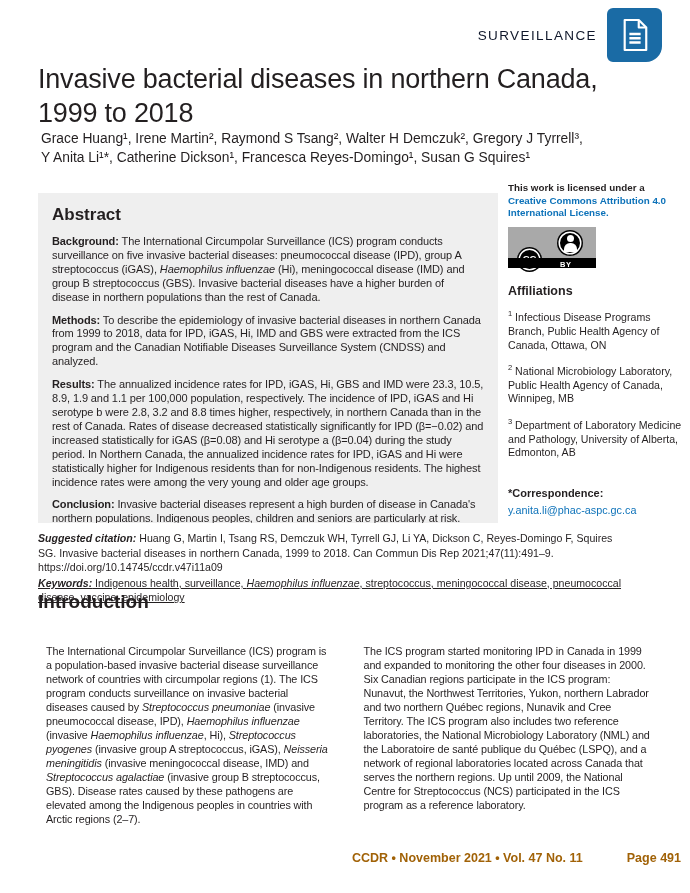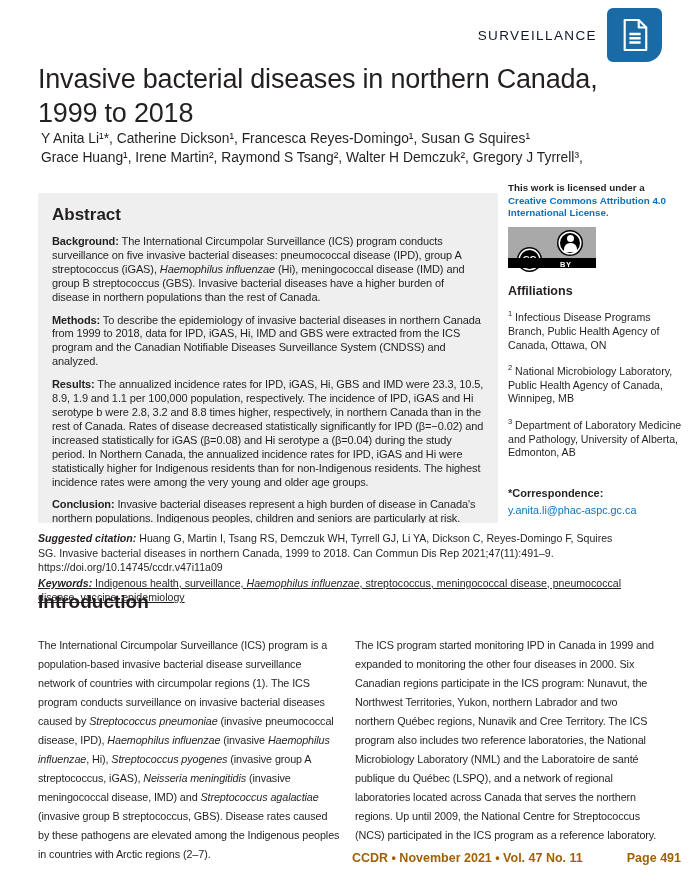--- a/index.html
+++ b/index.html
@@ -43,21 +43,21 @@
   .aff sup{font-size:7.5px;}
   .corr-label{margin:27px 0 3px 0;font-weight:bold;font-size:11px;}
   .email{font-size:10.8px;}
   
   .citation{position:absolute;left:38px;top:531px;width:592px;font-size:10.6px;line-height:14.6px;}
   .citation p{margin:0;}
   .citation p.kw{margin-top:1px;text-decoration:underline;}
   
   .intro-heading{position:absolute;left:38px;top:591px;margin:0;font-size:19px;font-weight:bold;}
   .columns{position:absolute;left:38px;top:636px;width:620px;display:flex;gap:15px;}
-  .col{margin:0;width:302px;font-size:10.8px;line-height:19px;letter-spacing:-0.1px;}
+  .col{margin:8px;width:302px;font-size:10.8px;line-height:14px;letter-spacing:-0.1px;}
   
   .footer{position:absolute;top:851px;right:9px;display:flex;gap:44px;
     font-size:12.5px;font-weight:bold;color:#a16207;}
 </style>
 </head>
 <body>
 
 <div class="page">
 
   <div class="masthead">
@@ -70,22 +70,22 @@
       </svg>
     </span>
   </div>
 
   <h1 class="title">
     <span class="tline">Invasive bacterial diseases in northern Canada,</span>
     <span class="tline">1999 to 2018</span>
   </h1>
 
   <div class="authors">
+    <span class="aline">Grace Huang¹, Irene Martin², Raymond S Tsang², Walter H Demczuk², Gregory J Tyrrell³,</span>
     <span class="aline">Y Anita Li¹*, Catherine Dickson¹, Francesca Reyes-Domingo¹, Susan G Squires¹</span>
-    <span class="aline">Grace Huang¹, Irene Martin², Raymond S Tsang², Walter H Demczuk², Gregory J Tyrrell³,</span>
   </div>
 
   <section class="abstract-box">
     <h2>Abstract</h2>
     <p><b>Background:</b><span> The International Circumpolar Surveillance (ICS) program conducts surveillance on five invasive bacterial diseases: pneumococcal disease (IPD), group A streptococcus (iGAS), </span><i>Haemophilus influenzae</i><span> (Hi), meningococcal disease (IMD) and group B streptococcus (GBS). Invasive bacterial diseases have a higher burden of disease in northern populations than the rest of Canada.</span></p>
     <p><b>Methods:</b><span> To describe the epidemiology of invasive bacterial diseases in northern Canada from 1999 to 2018, data for IPD, iGAS, Hi, IMD and GBS were extracted from the ICS program and the Canadian Notifiable Diseases Surveillance System (CNDSS) and analyzed.</span></p>
     <p><b>Results:</b><span> The annualized incidence rates for IPD, iGAS, Hi, GBS and IMD were 23.3, 10.5, 8.9, 1.9 and 1.1 per 100,000 population, respectively. The incidence of IPD, iGAS and Hi serotype b were 2.8, 3.2 and 8.8 times higher, respectively, in northern Canada than in the rest of Canada. Rates of disease decreased statistically significantly for IPD (β=−0.02) and increased statistically for iGAS (β=0.08) and Hi serotype a (β=0.04) during the study period. In Northern Canada, the annualized incidence rates for IPD, iGAS and Hi were statistically higher for Indigenous residents than for non-Indigenous residents. The highest incidence rates were among the very young and older age groups.</span></p>
     <p class="last"><b>Conclusion:</b><span> Invasive bacterial diseases represent a high burden of disease in Canada's northern populations. Indigenous peoples, children and seniors are particularly at risk.</span></p>
   </section>
 

